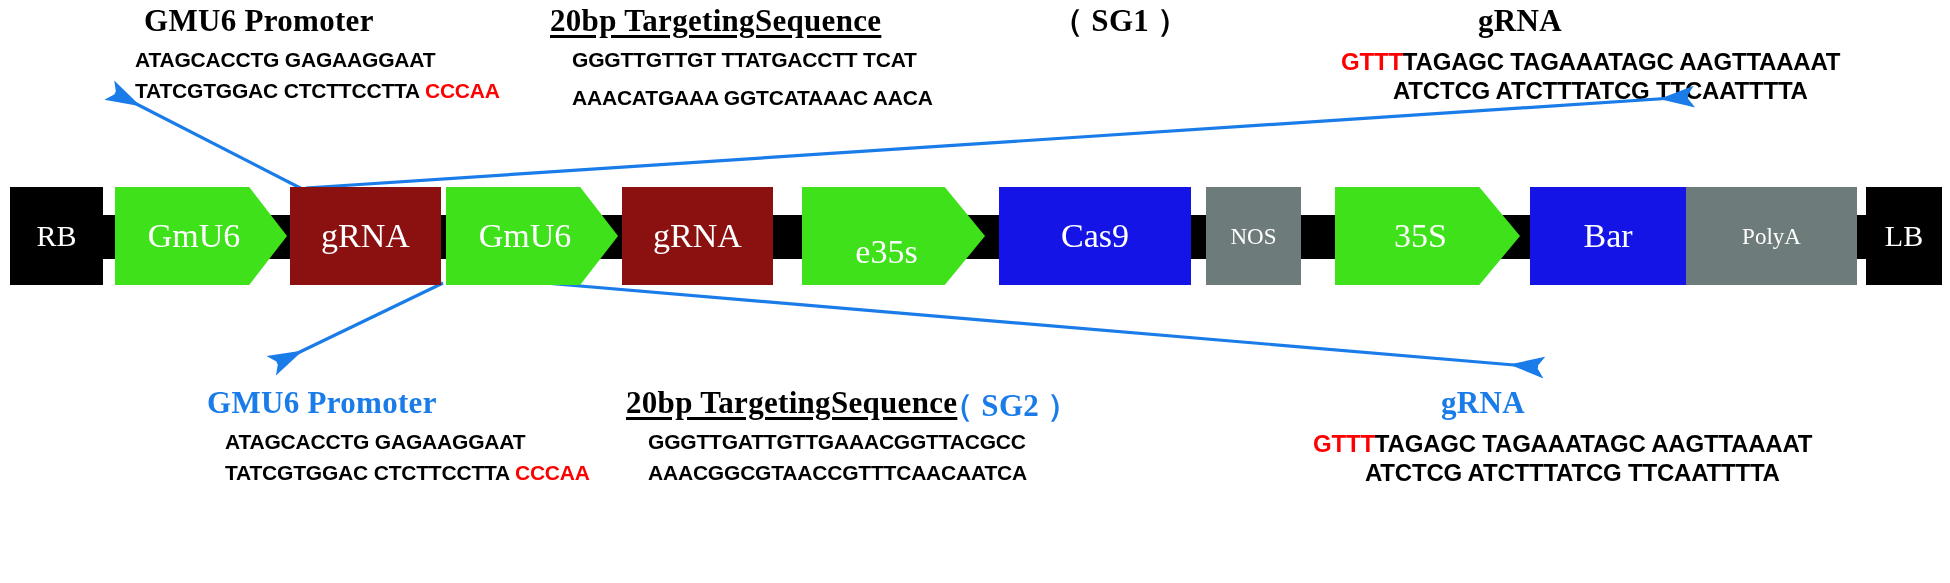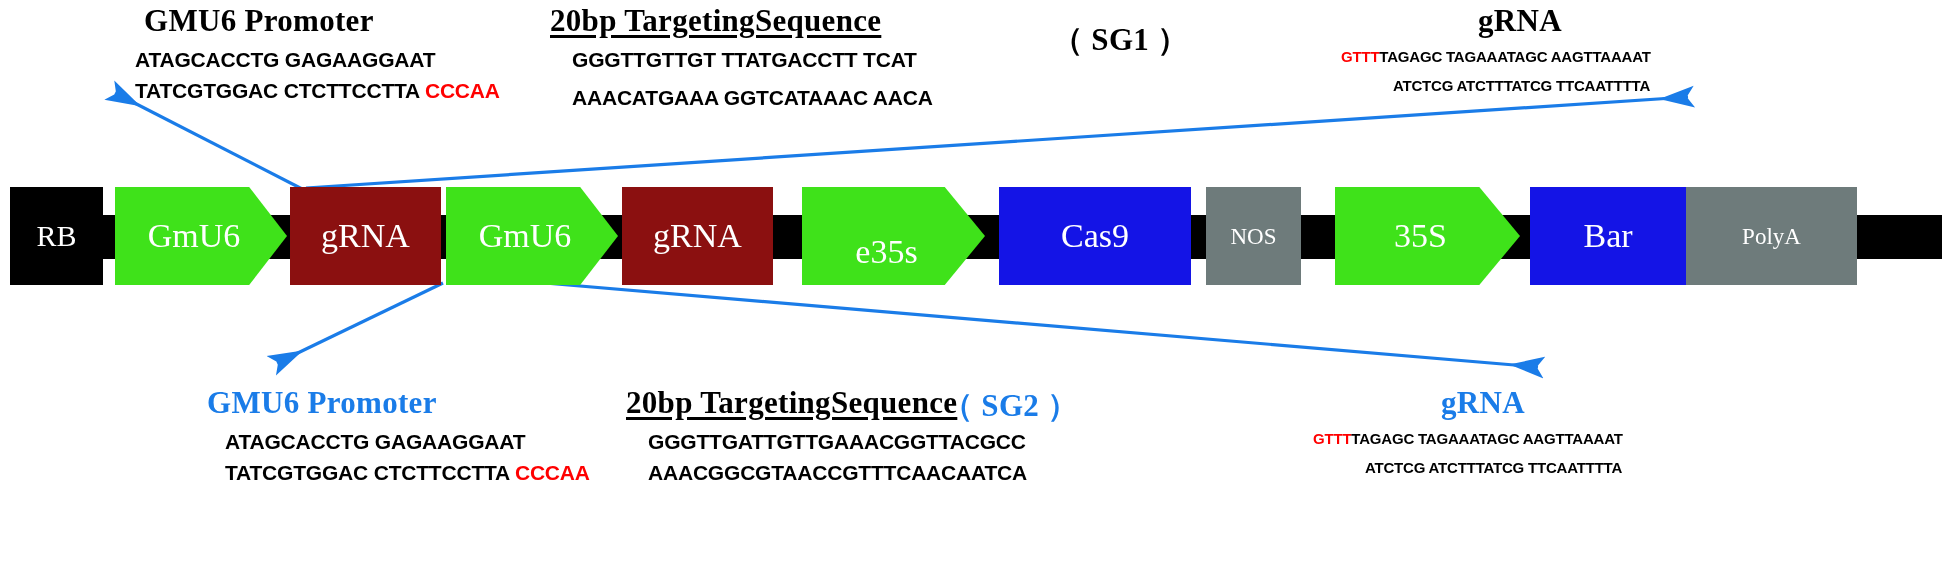--- a/index.html
+++ b/index.html
@@ -18,21 +18,21 @@
   .hdr.underline{text-decoration:underline;text-underline-offset:4px;}
   .hdr.blue{color:#1a7ce8;}
 
   
   .seq{
     font-family:"Liberation Sans", sans-serif;
     font-size:21px;font-weight:700;color:#000;white-space:nowrap;
     letter-spacing:-.2px;
     margin-left:19px;
   }
-  .seq.small{font-size:15px;}
+  .seq.small{font-size:24px;}
   .seq .red{color:#ff0000;}
 
   
   #construct{position:absolute;left:10px;top:187px;width:1932px;height:88px;}
   .backbone{position:absolute;left:0;top:28px;width:1932px;height:44px;background:#000000;}
   .ft{position:absolute;top:0;height:98px;display:flex;align-items:center;justify-content:center;}
   .ft span{
     position:relative;z-index:3;color:#ffffff;
     font-family:"Liberation Serif", serif;font-size:34px;line-height:1;
     white-space:nowrap;pointer-events:none;
@@ -50,21 +50,21 @@
 
 <div class="abs" style="left:144px;top:3px;">
   <div class="hdr">GMU6 Promoter</div>
 </div>
 <div class="abs seq" style="left:116px;top:48px;">ATAGCACCTG GAGAAGGAAT</div>
 <div class="abs seq" style="left:116px;top:79px;"><span>TATCGTGGAC CTCTTCCTTA </span><span class="red">CCCAA</span></div>
 
 <div class="abs" style="left:550px;top:3px;">
   <div class="hdr underline">20bp TargetingSequence</div>
 </div>
-<div class="abs hdr" style="left:1052px;top:19px;">（ SG1 ）</div>
+<div class="abs hdr" style="left:1052px;top:0;">（ SG1 ）</div>
 <div class="abs seq" style="left:553px;top:48px;">GGGTTGTTGT TTATGACCTT TCAT</div>
 <div class="abs seq" style="left:553px;top:86px;">AAACATGAAA GGTCATAAAC AACA</div>
 
 <div class="abs" style="left:1478px;top:3px;">
   <div class="hdr">gRNA</div>
 </div>
 <div class="abs seq small" style="left:1322px;top:48px;"><span class="red">GTTT</span><span>TAGAGC  TAGAAATAGC AAGTTAAAAT</span></div>
 <div class="abs seq small" style="left:1374px;top:77px;">ATCTCG  ATCTTTATCG TTCAATTTTA</div>
 
 <div id="construct">
@@ -128,20 +128,26 @@
         <div class="box" style="background: rgb(20, 20, 230);"></div>
       </div>
       <span style="color: rgb(255, 255, 255);">Bar</span>
     </div>
     <div class="ft sm" style="left: 1676px; width: 171px;">
       <div class="shape">
         <div class="box" style="background: rgb(110, 123, 123);"></div>
       </div>
       <span style="color: rgb(255, 255, 255);">PolyA</span>
     </div>
+    <div class="ft lb" style="left: 1856px; width: 76px;">
+      <div class="shape">
+        <div class="box" style="background: rgb(0, 0, 0);"></div>
+      </div>
+      <span style="color: rgb(255, 255, 255);">LB</span>
+    </div>
   </div>
 
 <div class="abs" style="left:207px;top:385px;">
   <div class="hdr blue">GMU6 Promoter</div>
 </div>
 <div class="abs seq" style="left:206px;top:430px;">ATAGCACCTG GAGAAGGAAT</div>
 <div class="abs seq" style="left:206px;top:461px;"><span>TATCGTGGAC CTCTTCCTTA </span><span class="red">CCCAA</span></div>
 
 <div class="abs" style="left:626px;top:385px;">
   <div class="hdr underline">20bp TargetingSequence</div>

